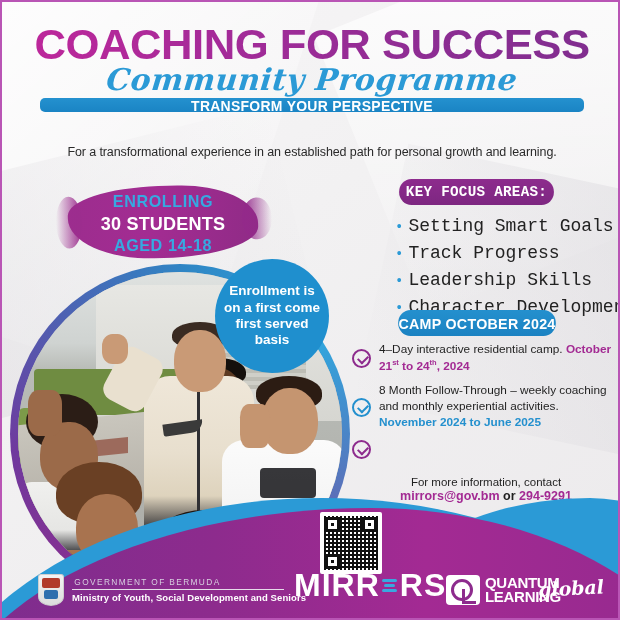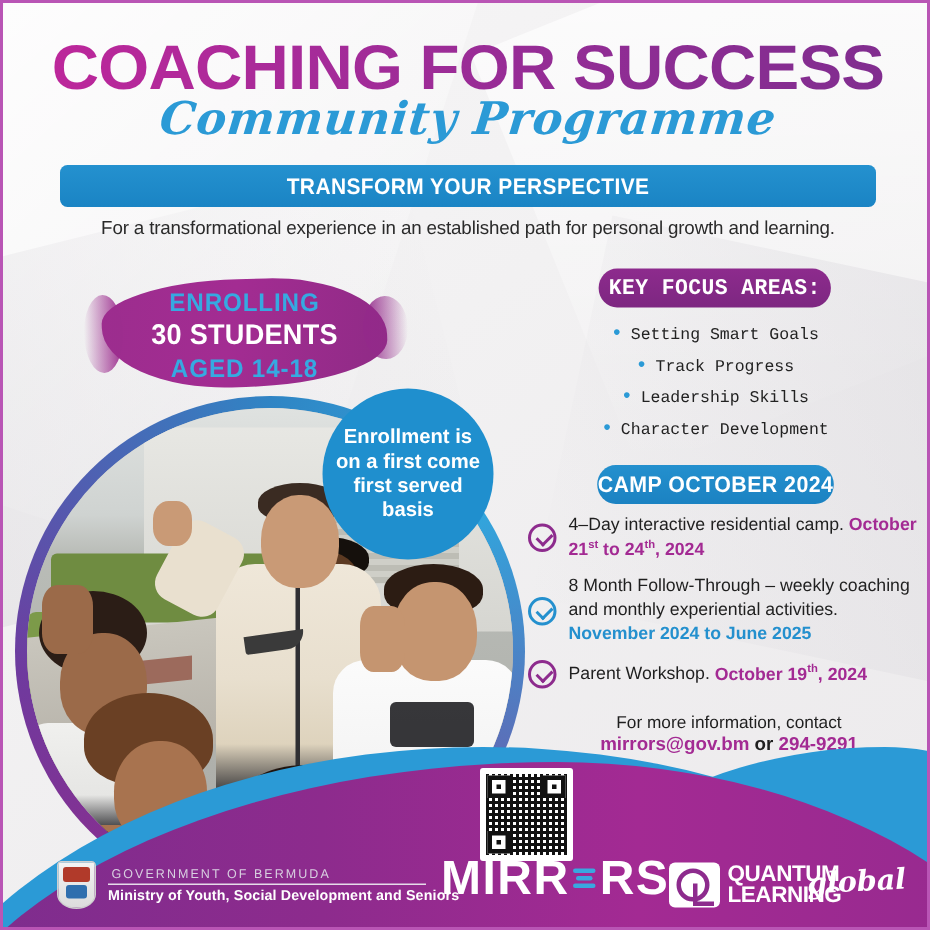--- a/index.html
+++ b/index.html
@@ -47,21 +47,21 @@
   }
   .script-title {
     font-family:"DejaVu Serif", serif;
     font-style:italic; font-weight:bold;
     font-size:30px; color:#2b9ad6;
     margin-top:-4px; letter-spacing:0.5px;
     transform:skewX(-6deg);
   }
 
   .ribbon {
-    position:absolute; top:108px; left:38px; width:544px; height:28px;
+    position:absolute; top:96px; left:38px; width:544px; height:14px;
     background:linear-gradient(180deg,#2491cf 0%, #1a84c4 100%);
     border-radius:5px;
     display:flex; align-items:center; justify-content:center;
   }
   .ribbon span {
     color:#fff; font-weight:bold; font-size:15px;
     letter-spacing:0.3px; transform:scaleX(.93);
   }
 
   .lede {
@@ -175,21 +175,21 @@
     display:flex; align-items:center; justify-content:center;
     border-radius:14px; height:26px; color:#fff;
     font-weight:bold; font-size:15px; letter-spacing:.3px;
     transform:scaleX(.95);
   }
   .pill-purple { background:linear-gradient(180deg,#8d2b8d,#7d2781); }
   .pill-blue   { background:linear-gradient(180deg,#2490ce,#1b82c2); }
 
   .kfa-box { position:absolute; left:393px; top:177px; width:163px;font-family:Liberation Mono, monospace; }
   .focus-list { margin-top:8px; text-align:center; }
-  .focus-list li { list-style:none; font-size:11px; color:#222; line-height:1.5; white-space:nowrap; }
+  .focus-list li { list-style:none; font-size:18px; color:#222; line-height:1.5; white-space:nowrap; }
   .focus-list li:before { content:"\2022"; color:#2b9ad6; margin-right:5px; font-size:14px; }
 
   .camp-box { position:absolute; left:392px; top:308px; width:166px; }
 
   .checks { position:absolute; left:350px; top:340px; width:262px; }
   .chk-row { display:flex; align-items:center; margin-bottom:9px; }
   .chk {
     flex:0 0 auto; width:19px; height:19px; border-radius:50%;
     border:2px solid #8d2b8d; margin-right:8px; margin-top:1px;
     position:relative;
@@ -393,24 +393,20 @@
     </div>
     <div class="chk-row">
       <div class="chk blue"></div>
       <div class="chk-txt">
         8 Month Follow-Through – weekly coaching and monthly experiential activities.
         <span class="hl-b">November 2024 to June 2025</span>
       </div>
     </div>
     <div class="chk-row">
       <div class="chk"></div>
-      <div class="chk-txt">
-        Parent Workshop.
-        <span class="hl-p">October 19<sup>th</sup>, 2024</span>
-      </div>
     </div>
   </div>
 
   <div class="contact">
     <div class="c1">For more information, contact</div>
     <div class="c2">
       <span class="m">mirrors@gov.bm</span><span> or </span><span class="m">294-9291</span>
     </div>
   </div>
 

